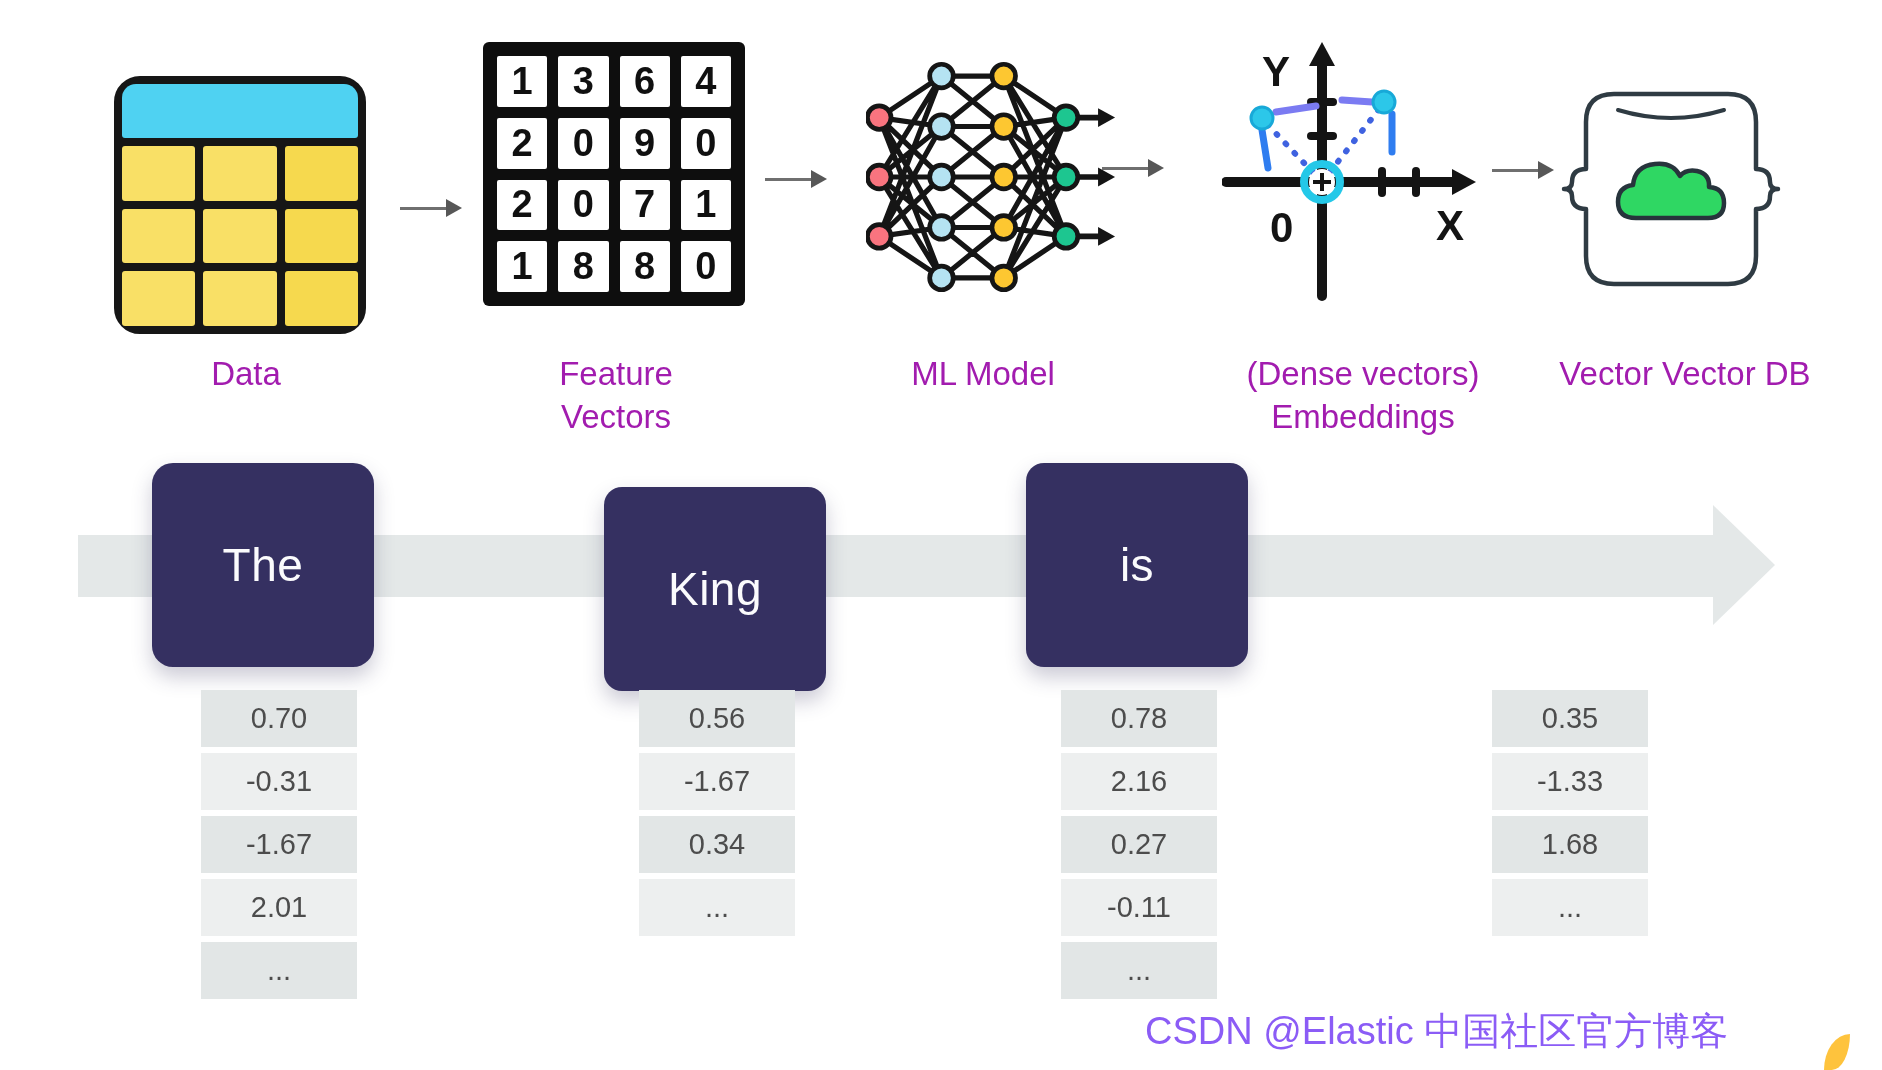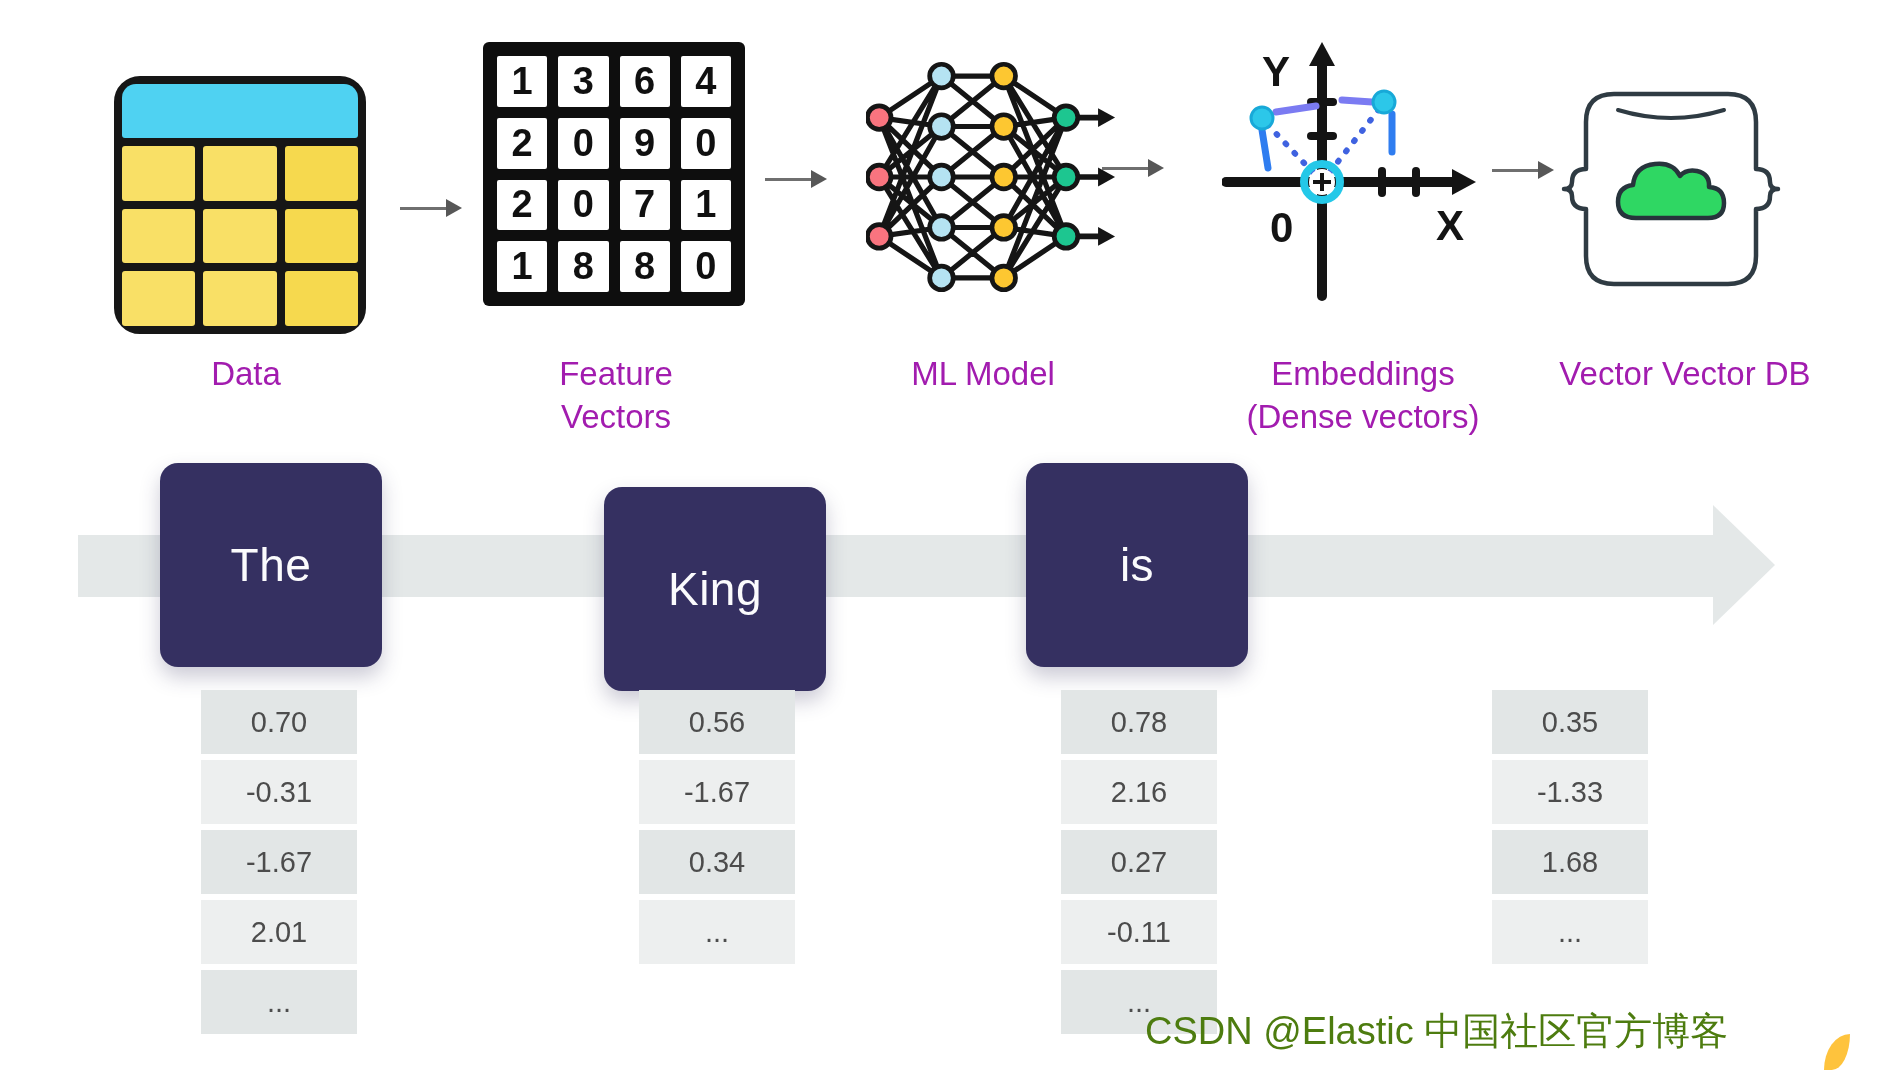--- a/index.html
+++ b/index.html
@@ -36,30 +36,30 @@
   .lbl-data{left:86px;} .lbl-feature{left:456px;} .lbl-ml{left:823px;} .lbl-embed{left:1203px;} .lbl-store{left:1525px;}
 
   
   .flow-band{left:78px;top:535px;width:1637px;height:62px;background:#e4e8e8;}
   .flow-arrowhead{left:1713px;top:505px;width:0;height:0;
     border-top:60px solid transparent;border-bottom:60px solid transparent;border-left:62px solid #e4e8e8;}
 
   .token-box{width:222px;height:204px;top:463px;background:#353061;border-radius:18px;
     display:flex;align-items:center;justify-content:center;color:#fbfbfd;font-size:46px;letter-spacing:0.5px;
     box-shadow:0 10px 20px rgba(50,48,90,0.25);}
-  .tb-0{left:160px;} .tb-1{left:604px;margin-top:24px;} .tb-2{left:1026px;} .tb-3{left:1461px;}
+  .tb-0{left:152px;border-radius:21px;} .tb-1{left:604px;margin-top:24px;} .tb-2{left:1026px;} .tb-3{left:1461px;}
 
   .vector-col{width:156px;top:690px;}
   .vc-0{left:201px;} .vc-1{left:639px;} .vc-2{left:1061px;} .vc-3{left:1492px;}
-  .vcell{height:64px;margin-bottom:6px;display:flex;align-items:center;justify-content:center;
+  .vcell{height:57px;margin-bottom:6px;display:flex;align-items:center;justify-content:center;
     font-size:29px;color:#4c4c4c;background:#edefef;}
   .vcell:nth-child(odd){background:#e2e6e6;}
 
   
-  .watermark{left:1145px;top:1006px;width:690px;font-size:38px;color:#4d7c0f;white-space:nowrap;}
+  .watermark{left:1145px;top:1006px;width:690px;font-size:38px;color:#8b5cf6;white-space:nowrap;}
   .corner-mark{left:1824px;top:1034px;width:26px;height:36px;background:#fec33d;
     border-radius:100% 0 70% 30% / 100% 0 100% 0;}
 </style>
 </head>
 <body>
 
 <div id="canvas">
 
   <div class="abs data-icon">
     <div class="th"></div>
@@ -182,22 +182,22 @@
     <path d="M80 132 Q62 132 62 116 Q62 101 77 99 Q79 80 99 78 Q117 76 124 90 Q130 83 141 85 Q154 88 153 101 Q168 102 168 117 Q168 132 152 132 Z" fill="#2fd763" stroke="#27343c" stroke-width="4.5" stroke-linejoin="round"></path>
   </svg>
 
   <div class="abs stage-label lbl-data">Data</div>
   <div class="abs stage-label lbl-feature">
     <div>Feature</div>
     <div>Vectors</div>
   </div>
   <div class="abs stage-label lbl-ml">ML Model</div>
   <div class="abs stage-label lbl-embed">
+    <div>(Dense vectors)</div>
     <div>Embeddings</div>
-    <div>(Dense vectors)</div>
   </div>
   <div class="abs stage-label lbl-store">Vector Vector DB</div>
 
   <div class="abs flow-band"></div>
   <div class="abs flow-arrowhead"></div>
 
   <div class="abs token-box tb-0">
       <span>The</span>
     </div>
   <div class="abs token-box tb-1">

